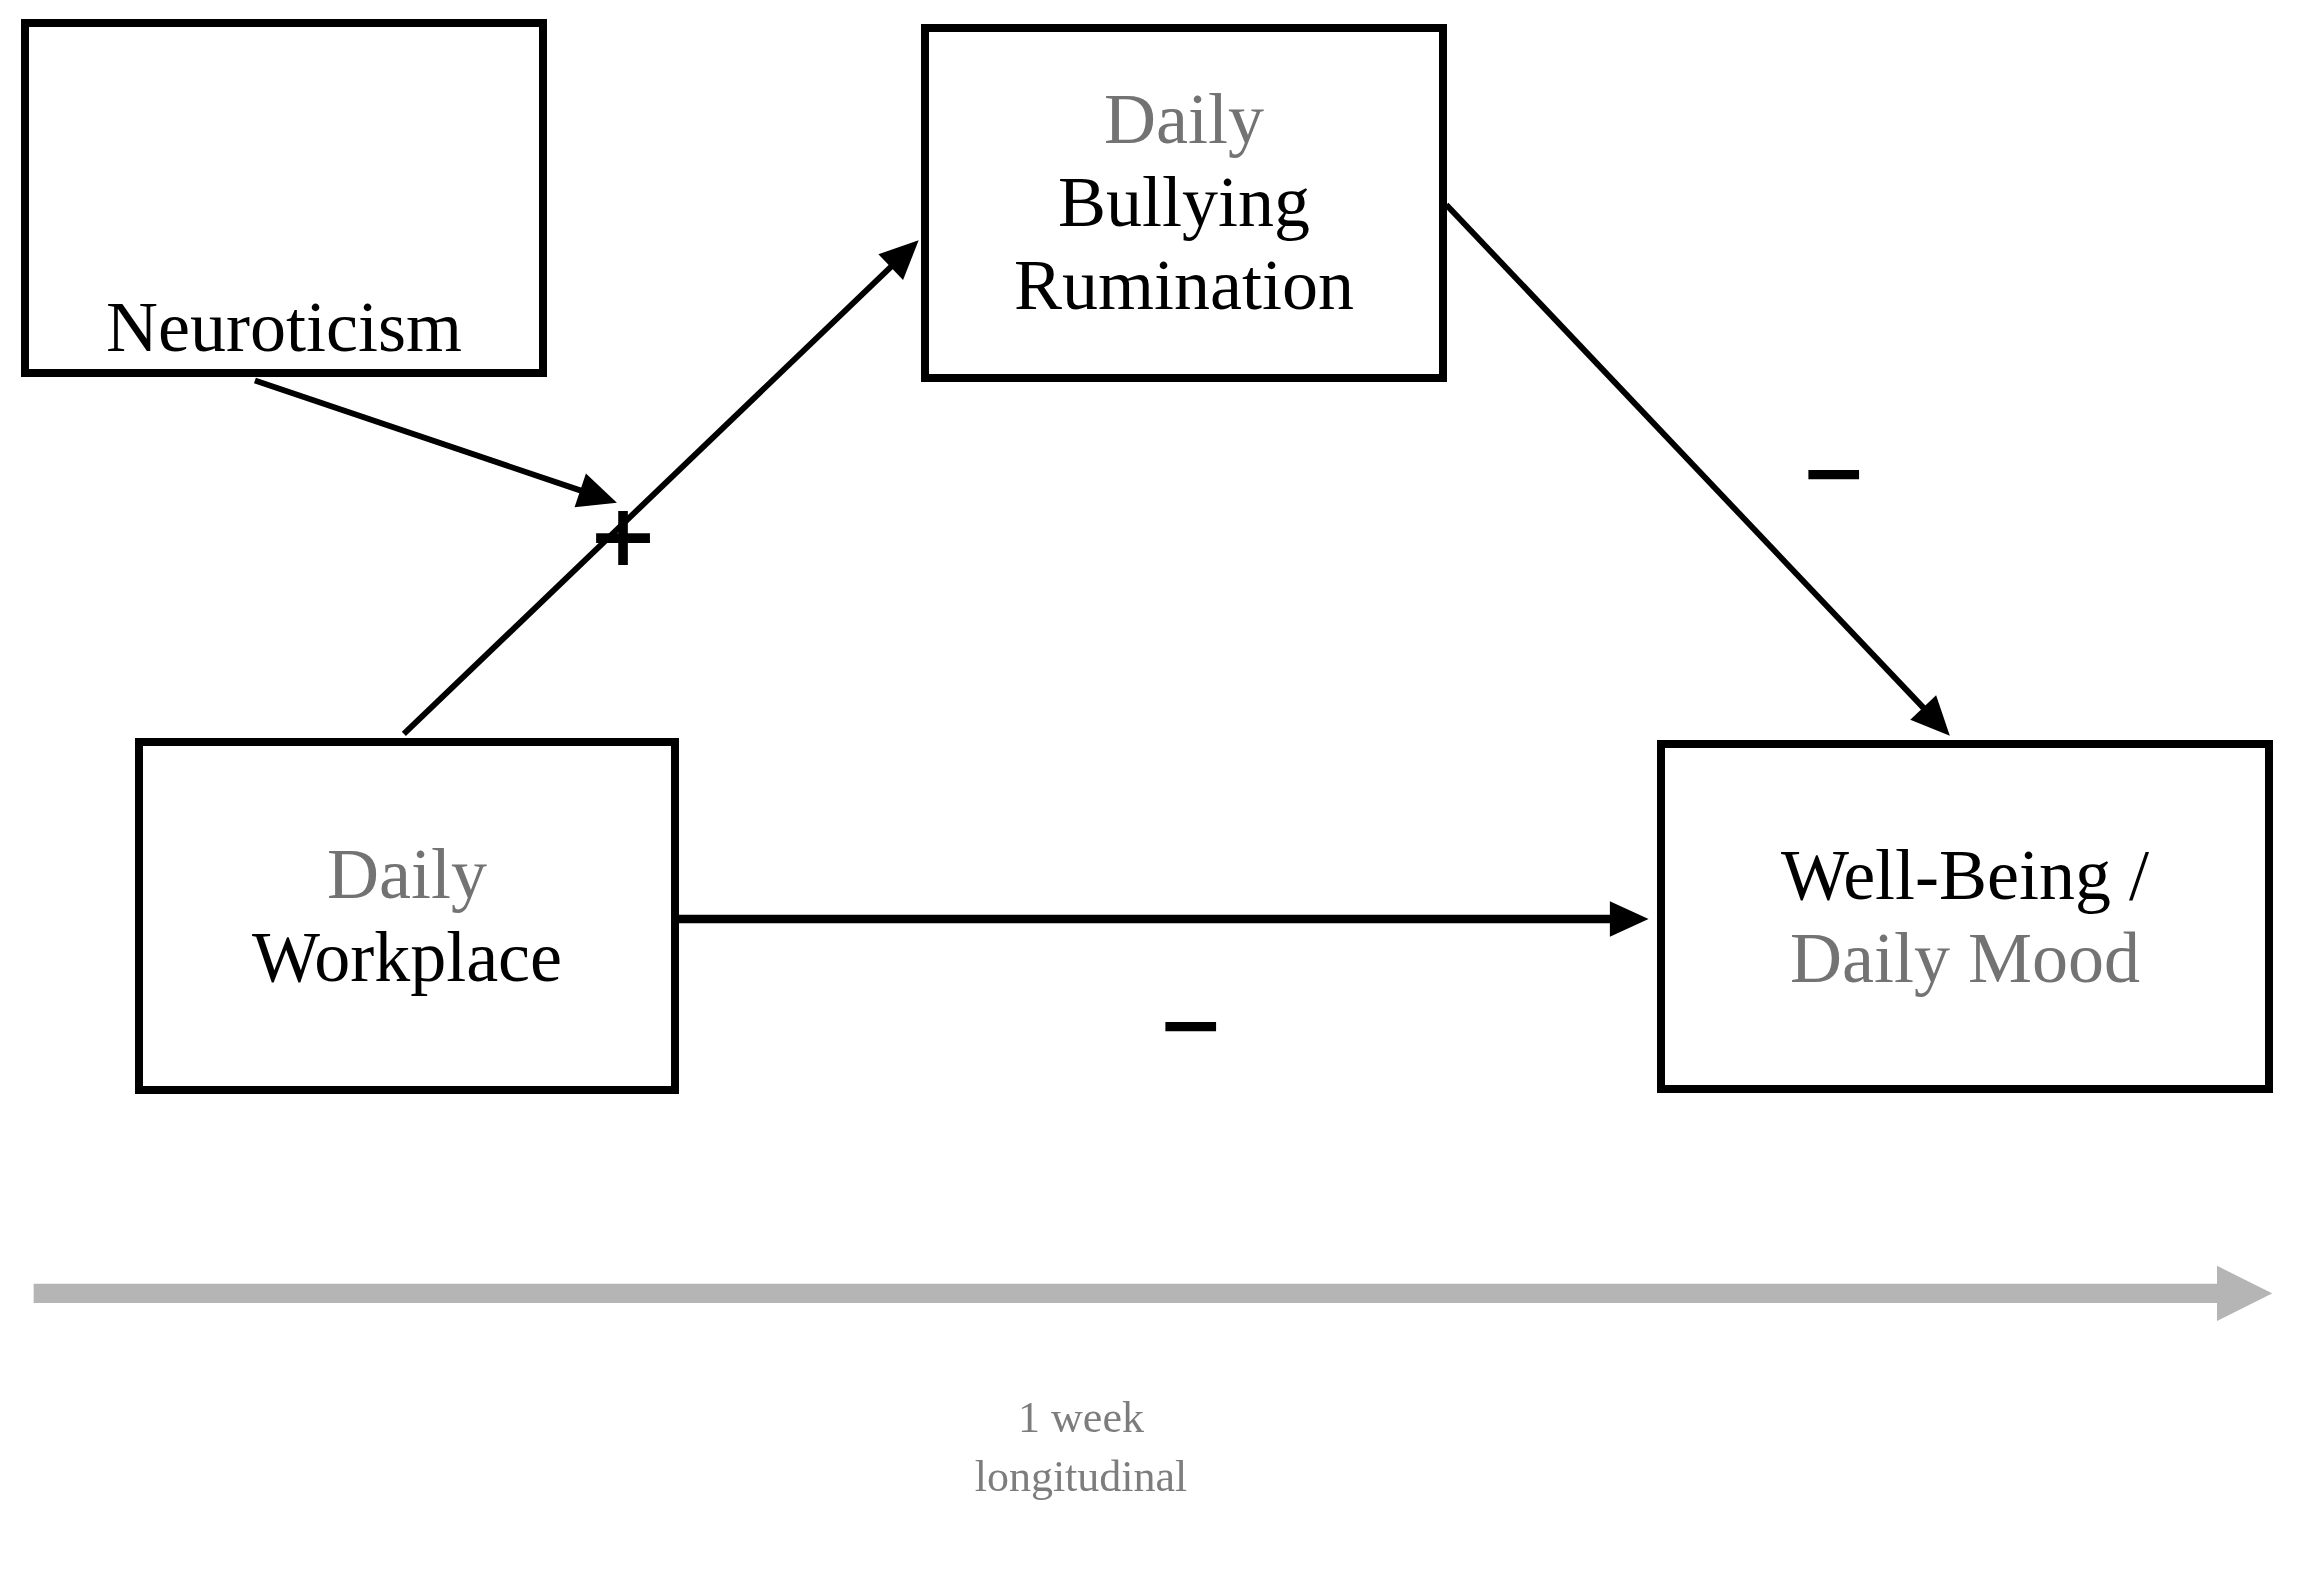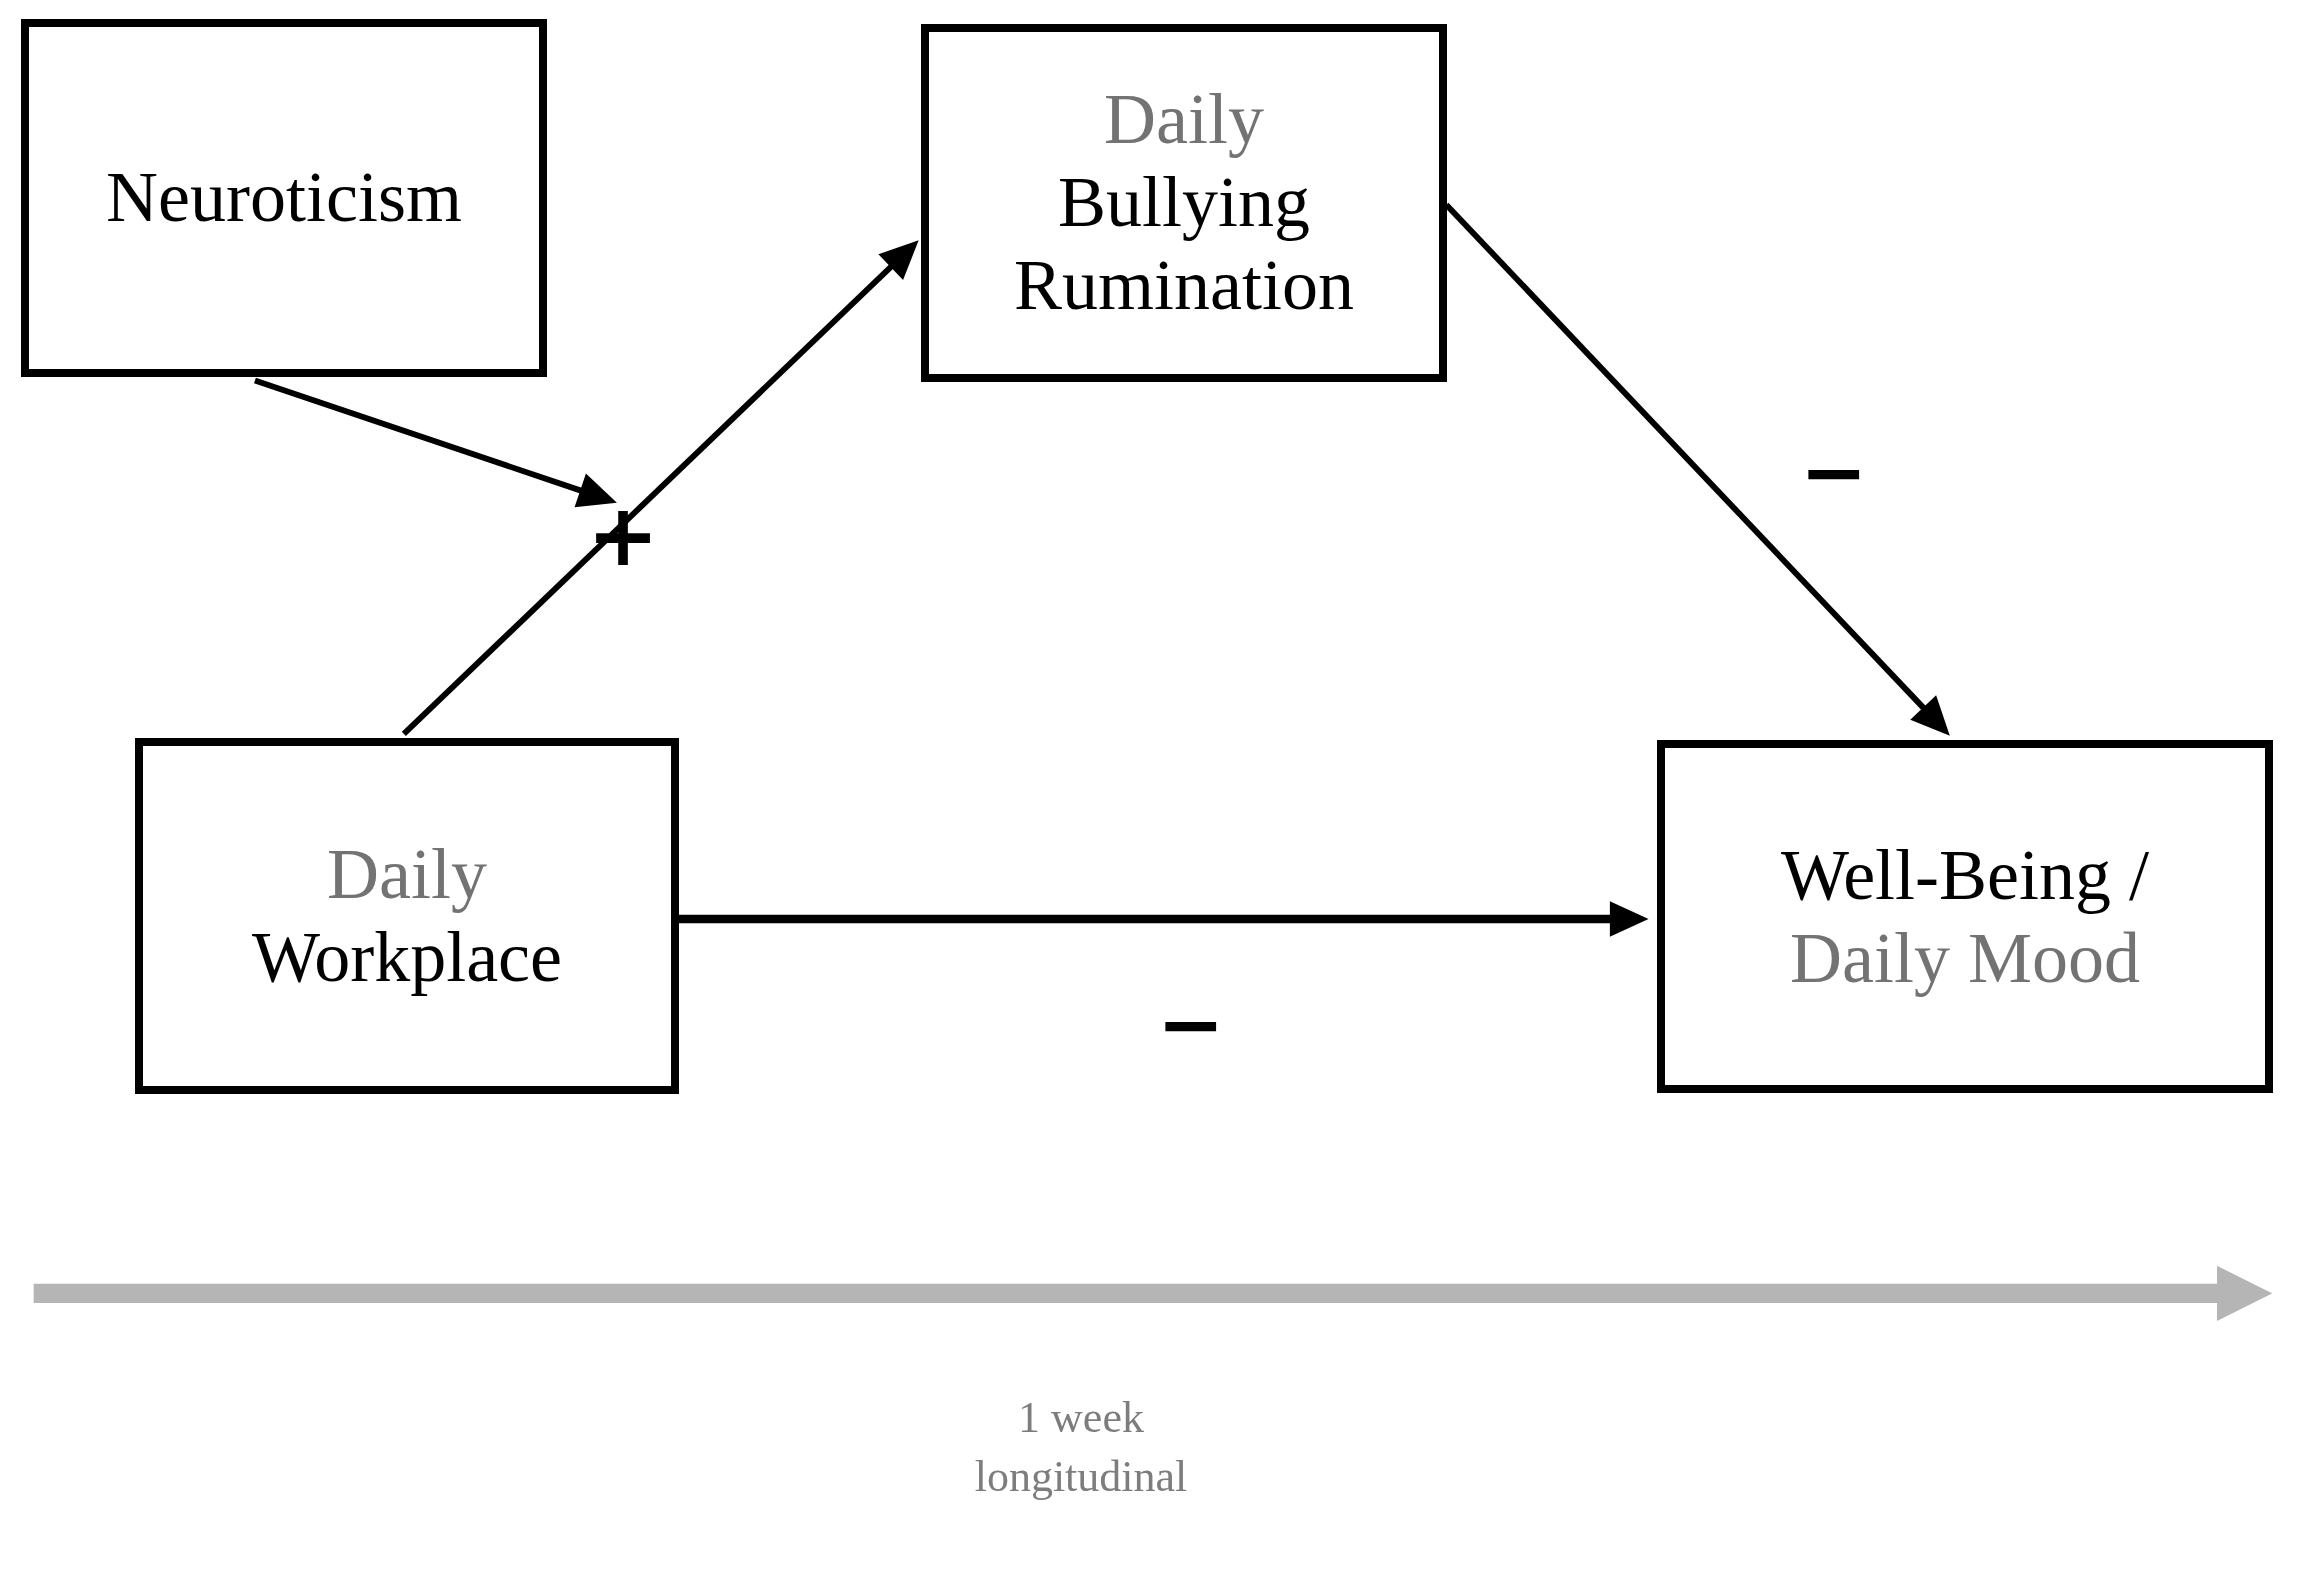--- a/index.html
+++ b/index.html
@@ -32,21 +32,21 @@
     align-items: center;
     justify-content: center;
     text-align: center;
     font-size: 72px;
     line-height: 1.15;
     color: #000000;
   }
   .box .gray-line {
     color: #737373;
   }
-  #box-neuroticism { left: 21px;   top: 18.5px;  width: 526px; height: 358px; }
+  #box-neuroticism { left: 21px;   top: 18.5px;  width: 526px; height: 358px; justify-content: flex-end; }
   #box-rumination  { left: 921px; top: 23.6px;  width: 526px; height: 358px; }
   #box-bullying    { left: 135px;  top: 738px; width: 544px; height: 356px; }
   #box-wellbeing   { left: 1657px; top: 740px; width: 616px; height: 353px; text-align: right; }
 
   .sign {
     position: absolute;
     transform: translate(-50%, -50%);
     font-family: "DejaVu Serif", "Liberation Serif", serif;
     font-weight: bold;
     color: #000000;

